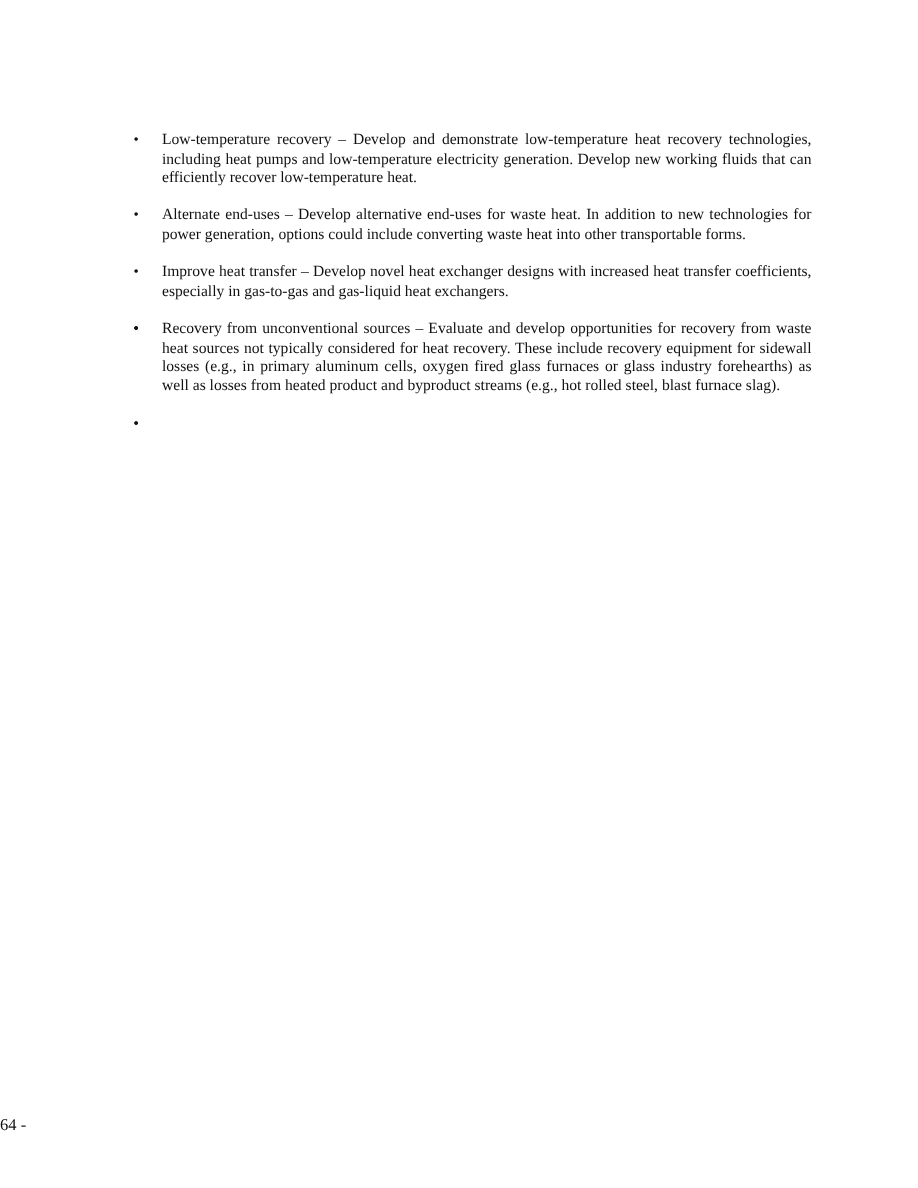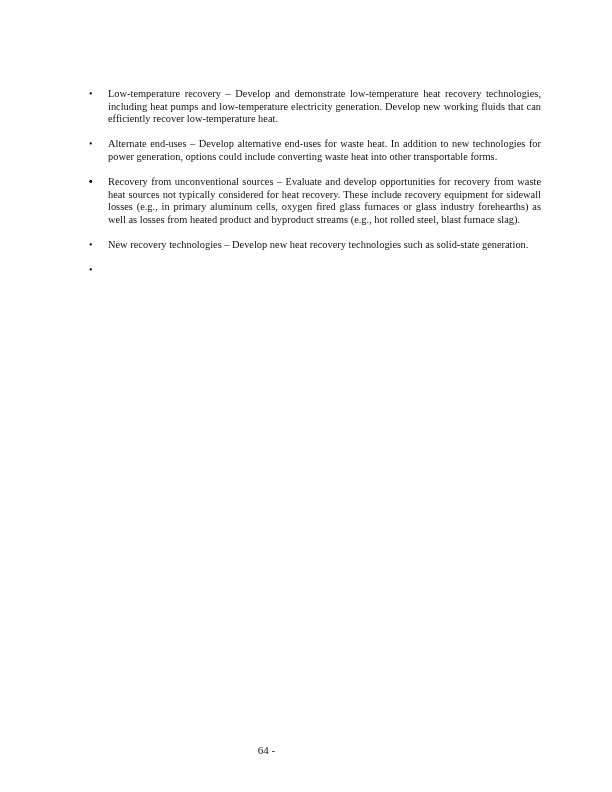--- a/index.html
+++ b/index.html
@@ -4,51 +4,51 @@
   <style>
     html, body { margin: 0; padding: 0; background: #ffffff; }
     body { width: 612px; height: 792px; position: relative; overflow: hidden; }
     .page {
       position: absolute; left: 0; top: 0; width: 612px; height: 792px; background: #ffffff;
       font-family: "Liberation Serif", "DejaVu Serif", serif; color: #111111;
     }
     .bullets { position: absolute; left: 87px; top: 88px; width: 454px; margin: 0; padding: 0; list-style: none; }
     .bullet-item { position: relative; padding-left: 21px; margin: 0 0 12.6px 0; font-size: 10.4px; line-height: 12.6px; text-align: justify; }
     .bullet-dot { position: absolute; left: 2px; top: 0; font-size: 10px; }
-    .page-number { position: absolute; top: 744px; left: 0; width: 533px; text-align: center; font-size: 11px; }
+    .page-number { position: absolute; top: 744px; left: 0; width: 533px; font-size: 11px; }
   </style>
 </head>
 <body>
 
 <div class="page">
   <ul class="bullets">
     <li class="bullet-item">
       <span class="bullet-dot">•</span>
       <span>Low-temperature recovery – Develop and demonstrate low-temperature heat recovery technologies, including heat pumps and low-temperature electricity generation. Develop new working fluids that can efficiently recover low-temperature heat.</span>
     </li>
     <li class="bullet-item">
       <span class="bullet-dot">•</span>
       <span>Alternate end-uses – Develop alternative end-uses for waste heat. In addition to new technologies for power generation, options could include converting waste heat into other transportable forms.</span>
     </li>
     <li class="bullet-item">
       <span class="bullet-dot">•</span>
+      <span>Improve heat transfer – Develop novel heat exchanger designs with increased heat transfer coefficients, especially in gas-to-gas and gas-liquid heat exchangers.</span>
     </li>
     <li class="bullet-item">
       <span class="bullet-dot">•</span>
     </li>
     <li class="bullet-item">
       <span class="bullet-dot">•</span>
     </li>
     <li class="bullet-item">
       <span class="bullet-dot">•</span>
       <span>Recovery from unconventional sources – Evaluate and develop opportunities for recovery from waste heat sources not typically considered for heat recovery. These include recovery equipment for sidewall losses (e.g., in primary aluminum cells, oxygen fired glass furnaces or glass industry forehearths) as well as losses from heated product and byproduct streams (e.g., hot rolled steel, blast furnace slag).</span>
     </li>
     <li class="bullet-item">
       <span class="bullet-dot">•</span>
-      <span>New recovery technologies – Develop new heat recovery technologies such as solid-state generation.</span>
     </li>
     <li class="bullet-item">
       <span class="bullet-dot">•</span>
     </li>
   </ul>
 
   <div class="page-number">64 -</div>
 </div>
 
 </body></html>

